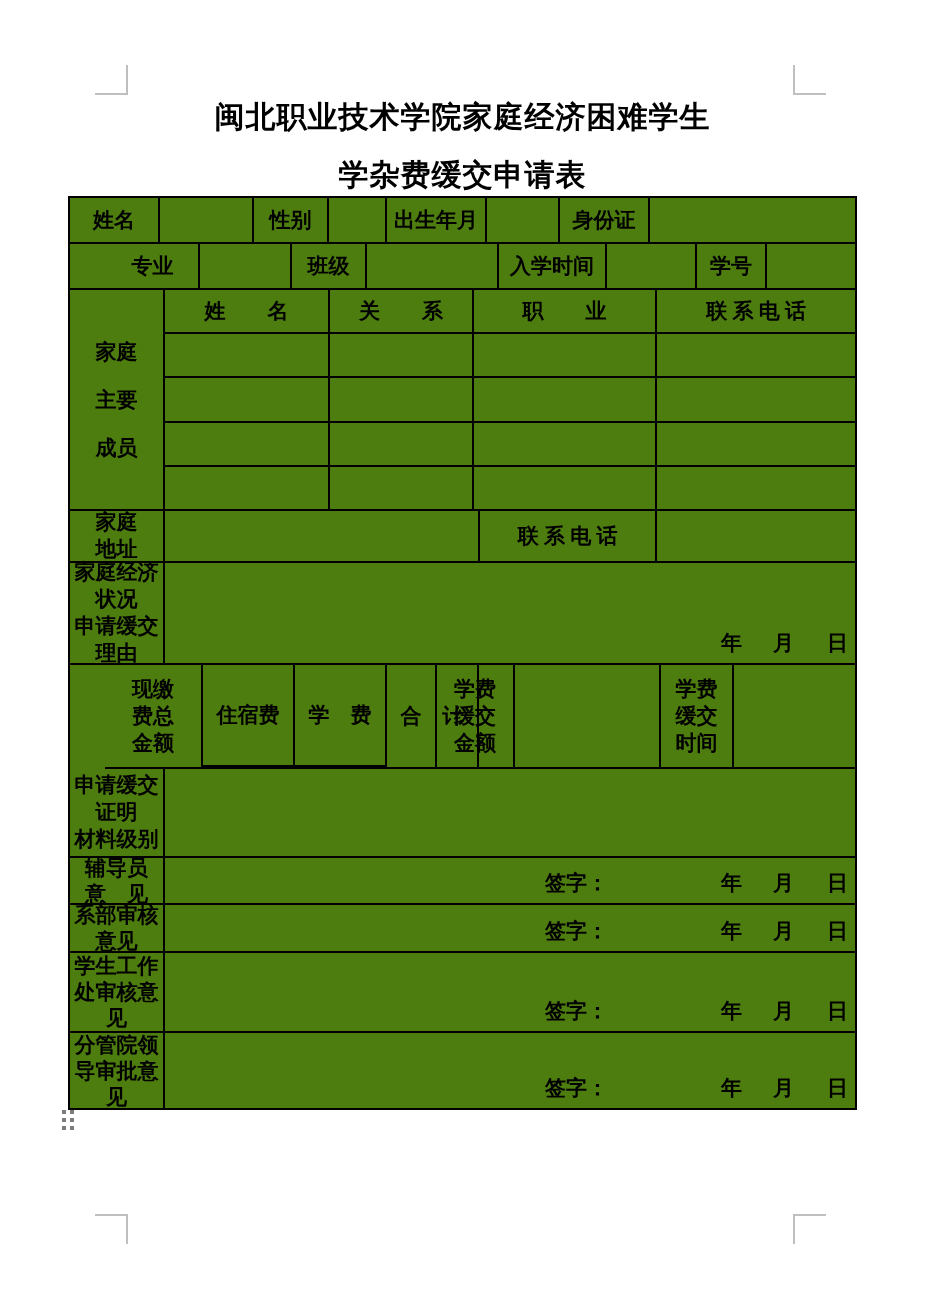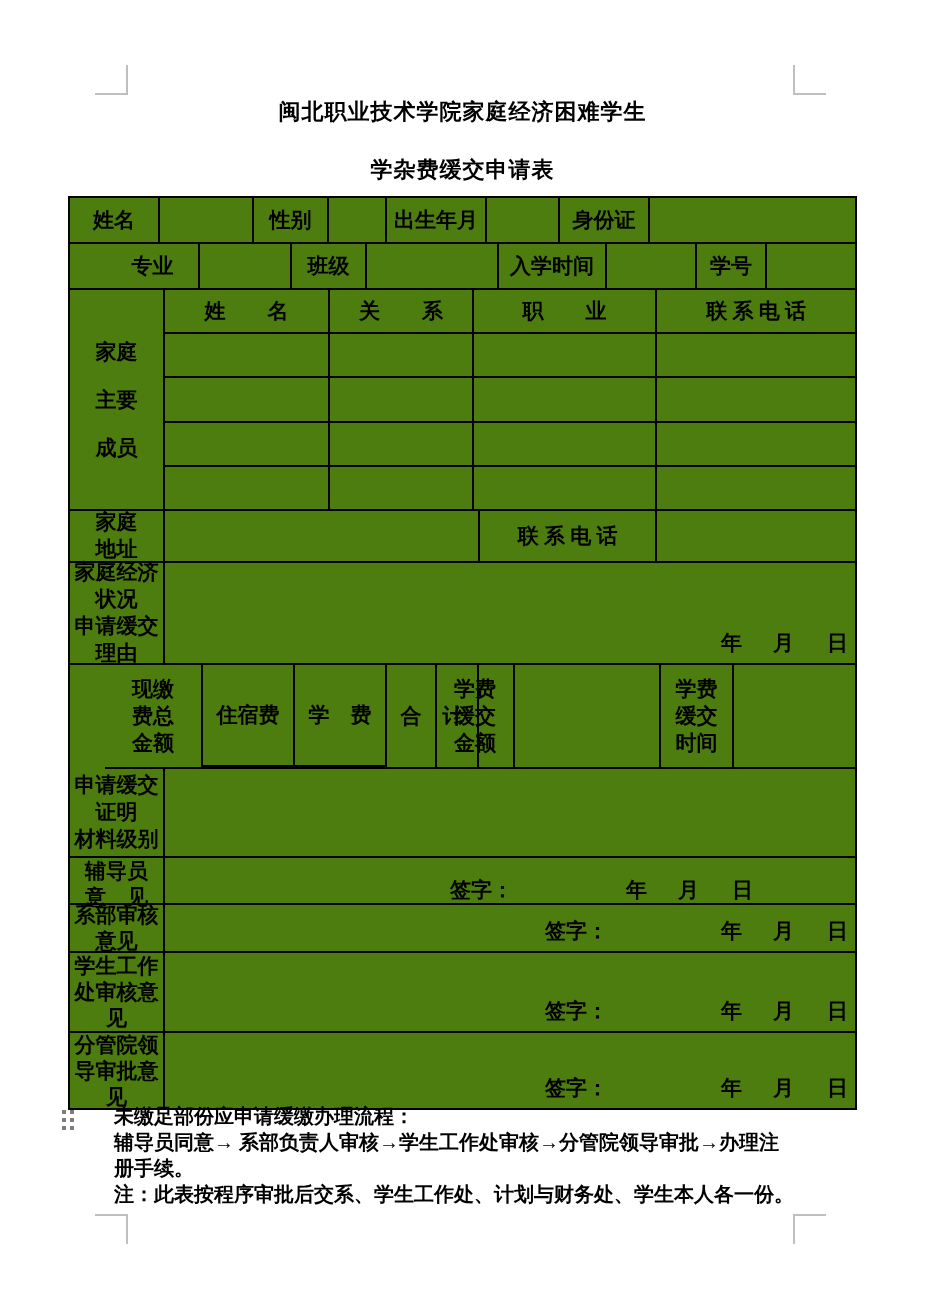--- a/index.html
+++ b/index.html
@@ -11,21 +11,21 @@
   }
   
   .crop { position:absolute; width:33px; height:30px; }
   .crop.tl { left:95px;  top:65px;   border-right:2px solid #bfbfbf; border-bottom:2px solid #bfbfbf; }
   .crop.tr { left:793px; top:65px;   border-left:2px solid #bfbfbf;  border-bottom:2px solid #bfbfbf; }
   .crop.bl { left:95px;  top:1214px; border-right:2px solid #bfbfbf; border-top:2px solid #bfbfbf; }
   .crop.br { left:793px; top:1214px; border-left:2px solid #bfbfbf;  border-top:2px solid #bfbfbf; }
   
   .title { position:absolute; left:0; width:100%; text-align:center;
            font-family:"Liberation Sans", sans-serif; font-weight:bold;
-           font-size:22px; letter-spacing:1px; }
+           font-size:30px; letter-spacing:1px; }
   .title.l1 { top:97px; }
   .title.l2 { top:155px; }
   
   .form { position:absolute; left:68px; top:196px; width:789px; border:2px solid #000; background:#4d7c0f; }
   .row { display:flex; border-bottom:2px solid #000; }
   .row:last-child { border-bottom:none; }
   .cell { border-right:2px solid #000; display:flex; align-items:center; justify-content:center;
           font-size:21px; text-align:center; }
   .cell:last-child { border-right:none; }
   .cell.grow { flex:1; }
@@ -55,21 +55,21 @@
   .fees { height:104px;margin-left:35px; }
   .fee-label { width:98px; }
   .fee-sub { width:234px; display:flex; flex-direction:row; border-right:2px solid #000; }
   .fee-subrow { display:flex; flex:1; border-bottom:2px solid #000; }
   .fee-subrow:last-child { border-bottom:none; }
   .fee-item-label { width:92px; border-right:2px solid #000; display:flex; align-items:center; justify-content:center; font-size:21px; }
   .fee-item-value { flex:1; }
   .fee-damt-label { width:78px; } .fee-damt-value { width:146px; } .fee-dtime-label { width:73px; }
   
   .evid { height:89px; }
-  .ap1 { height:47px;flex-direction:column; } .ap2 { height:48px; } .ap3 { height:80px; } .ap4 { height:75px; }
+  .ap1 { height:47px; } .ap2 { height:48px; } .ap3 { height:80px; } .ap4 { height:75px; }
   .ap-label { width:95px; flex-direction:column; line-height:26px; }
   
   .footer { position:absolute; left:114px; top:1103px; width:745px; font-size:20px; line-height:26px; }
   .anchor { position:absolute; left:62px; top:1110px; display:grid;
             grid-template-columns:4px 4px; grid-auto-rows:4px; gap:4px; }
   .anchor span { background:#7d7d7d; width:4px; height:4px; }
 </style>
 </head>
 <body>
 
@@ -275,20 +275,14 @@
 
   <div class="anchor">
     <span></span>
       <span></span>
       <span></span>
       <span></span>
       <span></span>
       <span></span>
   </div>
 
-  <div class="footer">
-    <div>未缴足部份应申请缓缴办理流程：</div>
-    <div>辅导员同意→ 系部负责人审核→学生工作处审核→分管院领导审批→办理注</div>
-    <div>册手续。</div>
-    <div>注：此表按程序审批后交系、学生工作处、计划与财务处、学生本人各一份。</div>
-  </div>
 
 </div>
 
 </body></html>

